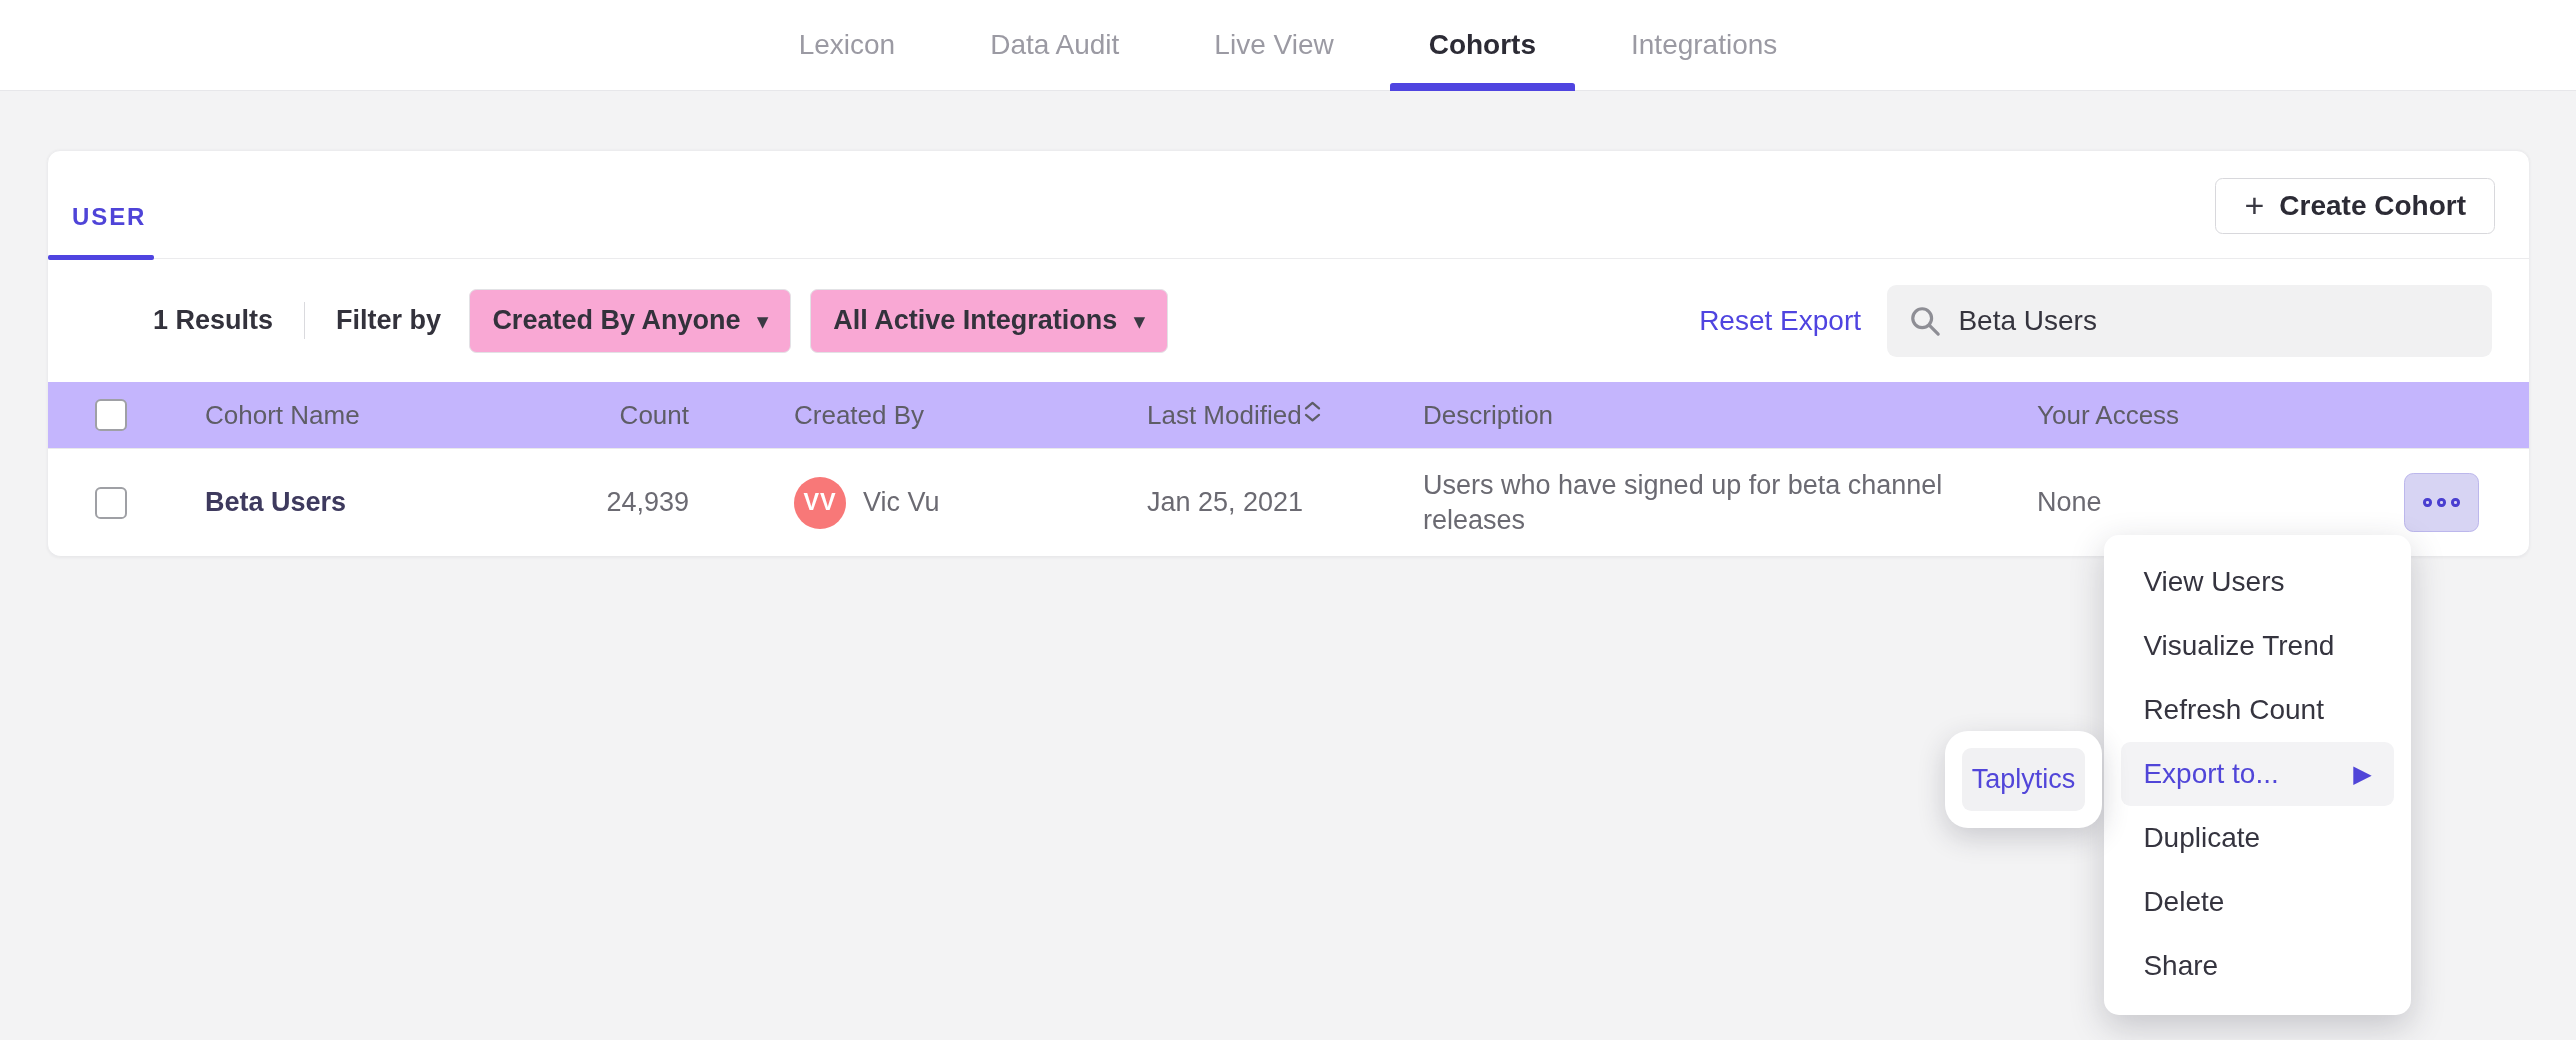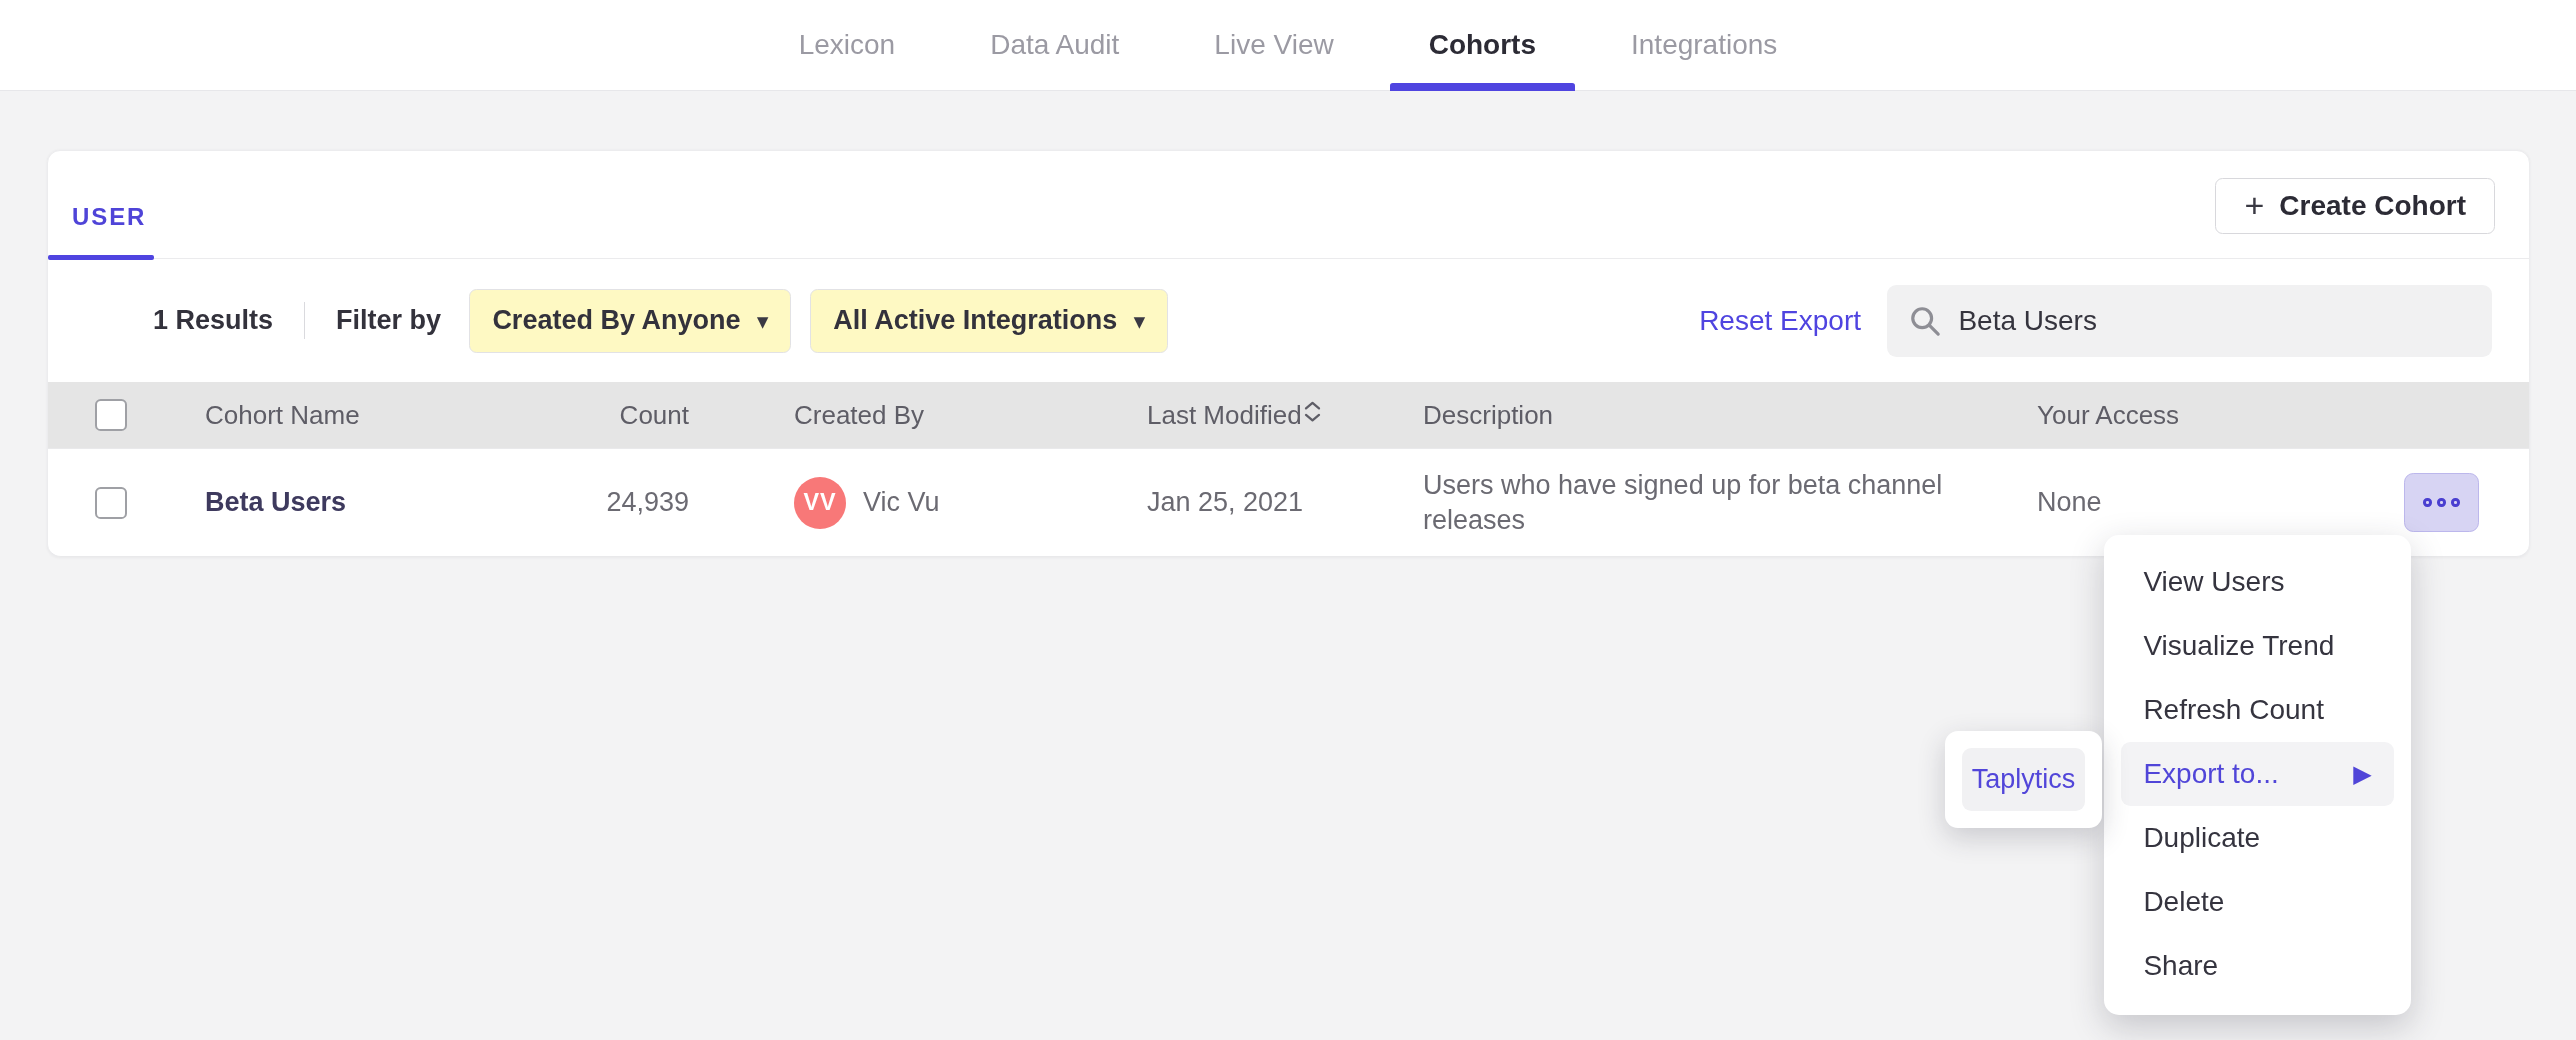--- a/index.html
+++ b/index.html
@@ -49,40 +49,40 @@
   }
   .create-btn .plus { font-size:34px; font-weight:400; color:#3a3943; line-height:1; margin-top:-2.8px; }
 
   
   .filter-row { height:123px; display:flex; align-items:center; padding:0 37px 0 105px; }
   .results-label { font-size:27px; font-weight:600; color:#33323c; }
   .v-divider { width:0.9px; height:37px; background:#dadade; margin:0 31px; }
   .filterby-label { font-size:27px; font-weight:700; color:#33323c; margin-right:28px; }
   .dropdown {
     height:64px; padding:0 22.4px; display:flex; align-items:center; gap:17px;
-    border:0.9px solid #e2e2e5; border-radius:7.5px; background:#fef9c3; cursor:pointer;
+    border:0.9px solid #e2e2e5; border-radius:7.5px; background:#f9a8d4; cursor:pointer;
     font-size:27px; font-weight:600; color:#33323c;
   }
   .dropdown + .dropdown { margin-left:18.7px; }
   .caret { font-size:20.5px; color:#3a3943; }
   .filter-spacer { flex:1; }
   .reset-link { font-size:28px; color:#4f44e0; cursor:pointer; margin-right:26px; white-space:nowrap; }
   .searchbox {
     width:605px; height:72px; background:#f1f1f2; border-radius:9.3px;
     display:flex; align-items:center; padding:0 22.4px; gap:17px;
   }
   .searchbox svg { flex:none; }
   .searchbox input {
     border:none; outline:none; background:transparent; width:100%;
     font-family:inherit; font-size:28px; color:#35343e;
   }
 
   
   .thead {
-    height:67px; background:#e5e5e5; border-bottom:0.9px solid #e9e9eb;
+    height:67px; background:#c4b5fd; border-bottom:0.9px solid #e9e9eb;
     display:flex; align-items:center; font-size:26px; color:#5e5d66;
   }
   .trow {
     height:108px; background:#fff; border-bottom:0.9px solid #e9e9eb;
     display:flex; align-items:center; font-size:27px; color:#6b6a72;
     border-radius:0 0 13px 13px;
   }
   .c-check   { width:157px; padding-left:47px; flex:none; }
   .c-name    { width:344px; flex:none; }
   .c-count   { width:140px; flex:none; text-align:right; }
@@ -121,21 +121,21 @@
   .menu-item {
     height:64px; display:flex; align-items:center; justify-content:space-between;
     padding:0 22.4px; font-size:28px; color:#35343f; border-radius:9.3px; cursor:pointer;
   }
   .menu-item.highlight { background:#f3f3f5; color:#5045d8; }
   .submenu-arrow { color:#5045d8; font-size:24px; }
 
   
   .submenu {
     position:absolute; left:1945px; top:731px; width:157px; height:97px;
-    background:#fff; border-radius:13px; padding:17px;
+    background:#fff; border-radius:23px; padding:17px;
     box-shadow:0 9.3px 28px rgba(40,40,60,.2); z-index:21;
   }
   .submenu-item {
     width:100%; height:100%; background:#f1f1f3; border-radius:9.3px;
     display:flex; align-items:center; justify-content:center;
     font-size:27px; color:#5246d9; cursor:pointer;
   }
 </style>
 </head>
 <body>

